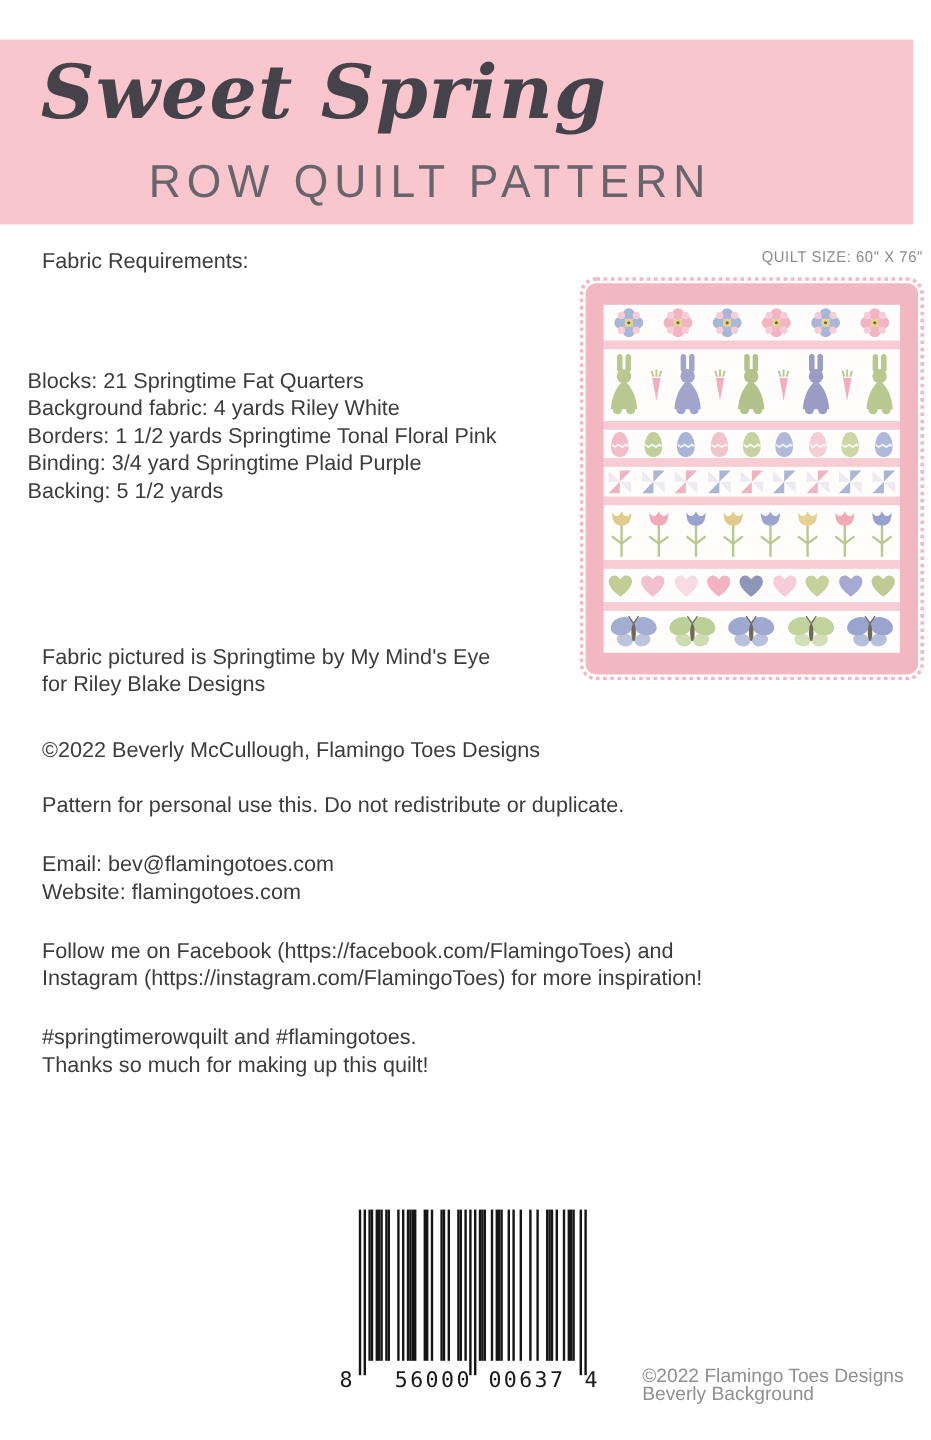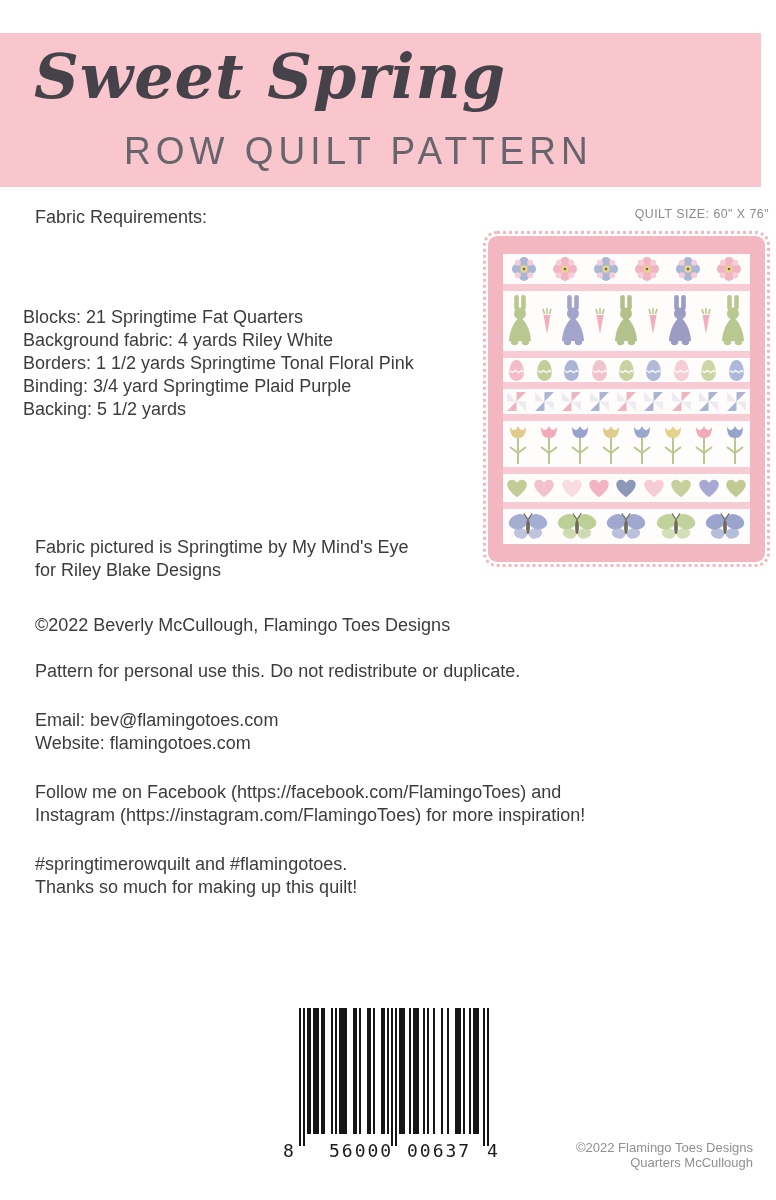--- a/index.html
+++ b/index.html
@@ -45,21 +45,21 @@
   
   .barcode{left:285px;top:1008px;width:220px;height:160px;}
   .bc-bars{position:absolute;left:14px;top:0;display:flex;align-items:flex-start;}
   .bc-m{flex:0 0 2px;}
   .bc-m.on{background:var(--barcode-ink,#161616);}
   .bc-digit{position:absolute;top:132px;font-family:"DejaVu Sans Mono",monospace;
             font-size:18px;letter-spacing:2px;color:#1a1a1a;white-space:nowrap;}
   .bc-d0{left:-2px;}  .bc-g1{left:44px;}  .bc-g2{left:122px;}  .bc-d4{left:202px;}
 
   
-  .footer-credit{right:23px;top:1140px;text-align:right;font-size:13px;
+  .footer-credit{right:23px;top:1140px;font-size:16px;
                  line-height:15px;color:var(--footer-ink,#8f8f94);margin-left:34px;}
 </style>
 </head>
 <body>
 
 <div class="page">
 
   <div class="abs banner">
     <div class="title">Sweet Spring</div>
     <div class="subtitle">ROW QUILT PATTERN</div>
@@ -550,16 +550,16 @@
         <div class="bc-m on" style="height: 138px;"></div>
       </div>
     <span class="bc-digit bc-d0">8</span>
     <span class="bc-digit bc-g1">56000</span>
     <span class="bc-digit bc-g2">00637</span>
     <span class="bc-digit bc-d4">4</span>
   </div>
 
   <div class="abs footer-credit">
     <div>©2022 Flamingo Toes Designs</div>
-    <div>Quarters McCullough</div>
+    <div>Beverly Background</div>
   </div>
 
 </div>
 
 </body></html>

